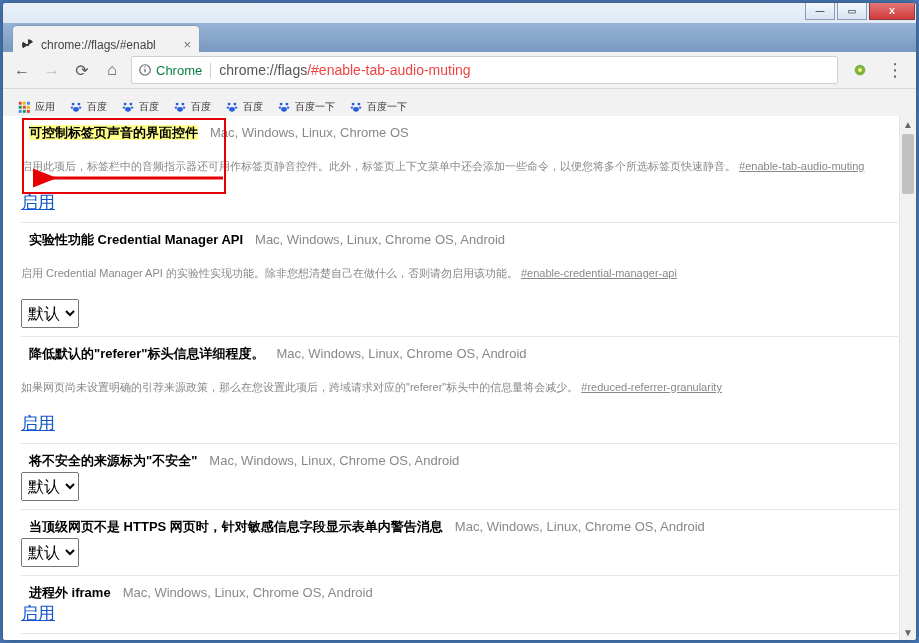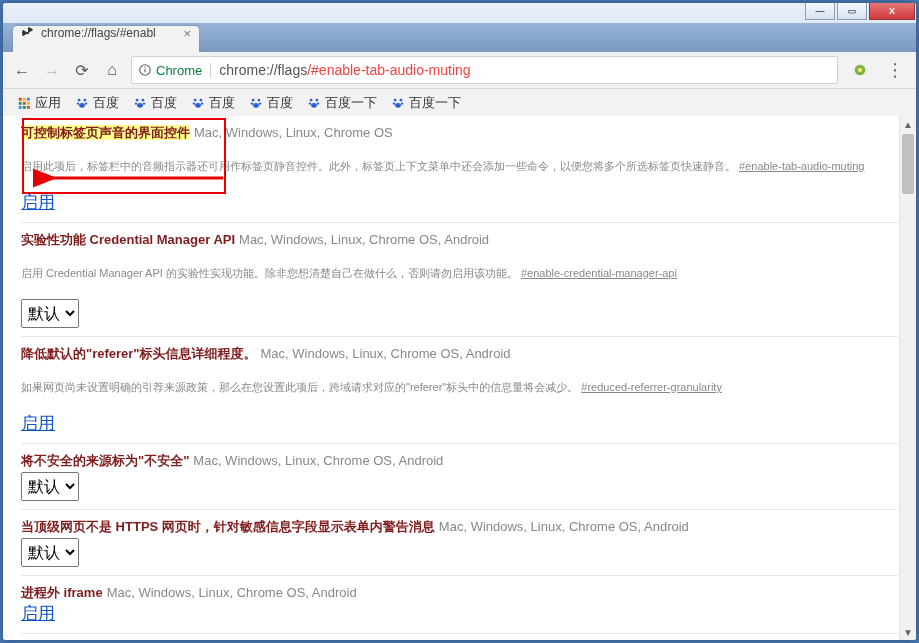--- a/index.html
+++ b/index.html
@@ -3,44 +3,44 @@
 <meta charset="utf-8">
 <style>
 html,body{margin:0;padding:0;font-family:"Microsoft YaHei",Arial,sans-serif;font-size:13px;background:#4a7ab8;height:643px;width:919px;overflow:hidden}
 .window{background:#fff;width:913px;height:637px;margin:3px;border-radius:3px;box-shadow:0 0 8px rgba(0,0,0,0.4);position:relative;overflow:hidden}
 
 .titlebar{height:20px;background:linear-gradient(#e9f0f8,#dfe9f5);display:flex;justify-content:flex-end;align-items:flex-start}
 .winbtn{width:28px;height:16px;margin:0 1px;border:1px solid #8a9db5;border-top:none;background:linear-gradient(#f5f9fd,#d5e2f0);display:flex;align-items:center;justify-content:center;font-size:9px}
 .winbtn.close{width:44px;background:linear-gradient(#e47778,#d1383a);border-color:#8a3a3a;color:#fff;font-weight:bold}
 
 .tabstrip{height:29px;background:linear-gradient(#97b3d6,#7a99c0);display:flex;align-items:flex-end;padding-left:10px}
-.tab{height:26px;background:#f2f2f2;border-radius:4px 4px 0 0;display:flex;align-items:flex-start;padding:0 8px;min-width:170px;font-size:12px;color:#444;box-shadow:0 -1px 2px rgba(0,0,0,0.15)}
+.tab{height:26px;background:#f2f2f2;border-radius:4px 4px 0 0;display:flex;align-items:flex-end;padding:0 8px;min-width:170px;font-size:12px;color:#444;box-shadow:0 -1px 2px rgba(0,0,0,0.15)}
 .tab .favicon{width:14px;height:14px;margin-right:6px;flex:0 0 auto}
 .tab .title{white-space:nowrap;overflow:hidden;text-overflow:ellipsis;flex:1}
 .tab .x{color:#777;margin-left:6px;font-size:13px}
 
 .toolbar{height:36px;background:#f2f2f2;border-bottom:1px solid #d9d9d9;display:flex;align-items:center;padding:0 8px;gap:8px}
 .navbtn{color:#5a5a5a;font-size:16px;width:22px;text-align:center}
 .navbtn.disabled{color:#bcbcbc}
 .omni{flex:1;height:26px;border:1px solid #d0d0d0;border-radius:2px;background:#fff;display:flex;align-items:center;padding:0 6px;font-size:14px;color:#333}
 .omni .chip{color:#0b8043;font-size:13px;display:flex;align-items:center;gap:4px;padding-right:8px;border-right:1px solid #d0d0d0;margin-right:8px}
 .omni .chip svg{width:14px;height:14px}
 .omni .url{color:#555;white-space:nowrap}
 .omni .url .path{color:#ef4444}
 .ext{width:16px;height:16px;margin-left:6px}
 .menu{font-size:18px;color:#5f6368;margin-left:10px;margin-right:4px}
 
-.bmbar{height:28px;background:#f2f2f2;border-bottom:1px solid #d9d9d9;display:flex;align-items:center;padding:0 8px;gap:2px;font-size:13px;color:#333}
+.bmbar{height:28px;background:#f2f2f2;border-bottom:1px solid #d9d9d9;display:flex;align-items:flex-end;padding:0 8px;gap:2px;font-size:10px;color:#333}
 .bm{display:flex;align-items:center;gap:4px;padding:3px 6px;border-radius:3px}
 .bmicon{width:14px;height:14px;flex:0 0 auto}
 
 .content{position:absolute;top:113px;bottom:0;left:0;right:0;overflow:hidden;background:#fff}
 .inner{padding:0 18px}
 .flag{padding:8px 0;border-bottom:1px solid #e6e6e6}
-.flag h3{margin:0;font-size:13px;font-weight:bold;color:#7f1d1d;display:inline}
+.flag h3{margin:8px;font-size:13px;font-weight:bold;color:#000000;display:inline}
 .plat{color:#888;font-weight:normal;font-size:13px;margin-left:4px}
 .desc{color:#888;font-size:11px;margin:16px 0;line-height:1.5}
 .hash{color:#888;text-decoration:underline}
 .action{color:#1155cc;text-decoration:underline;font-size:17px;cursor:pointer}
 select.sel{font-size:16px;padding:4px 2px;margin-top:2px}
 
 .hl{background:#ffff8b}
 
 .redbox{position:absolute;border:2px solid #e60000;pointer-events:none}
 .arrow{position:absolute;pointer-events:none}

